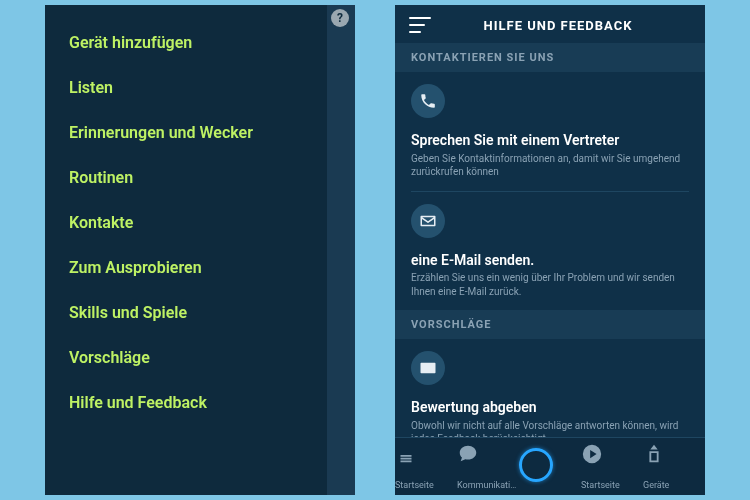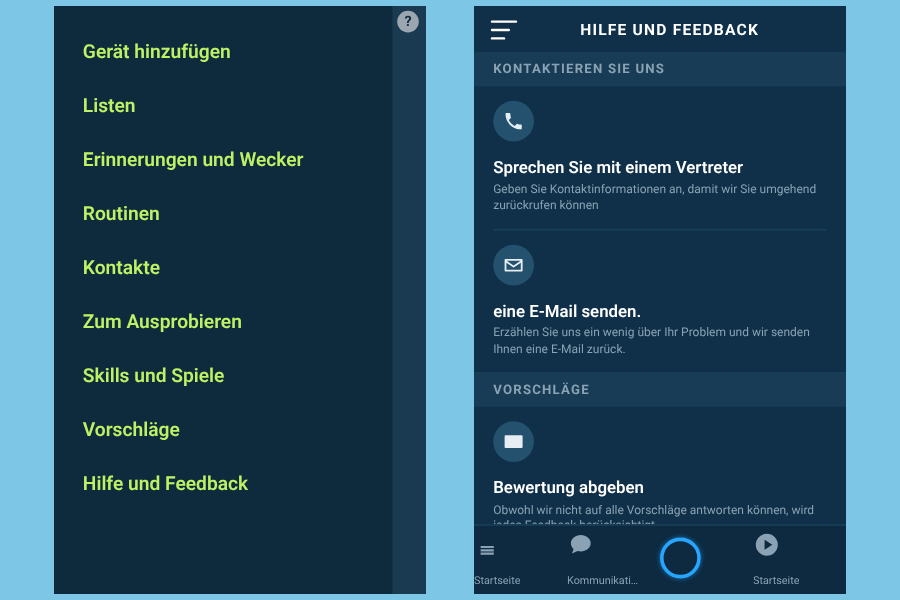--- a/index.html
+++ b/index.html
@@ -247,16 +247,22 @@
       </div>
       <div class="tab center">
         <div class="ring"></div>
       </div>
       <div class="tab">
         <svg viewBox="0 0 24 24">
             <path d="M12 2a10 10 0 100 20 10 10 0 000-20zm-2 14.5v-9l7 4.5-7 4.5z"></path>
           </svg>
         <span class="label">Startseite</span>
       </div>
+      <div class="tab">
+        <svg viewBox="0 0 24 24">
+            <path d="M12 2l4 5H8l4-5zm-5 7h10v12H7V9zm2 2v8h6v-8H9z"></path>
+          </svg>
+        <span class="label">Geräte</span>
+      </div>
     </div>
   </div>
 
 </div>
 
 </body></html>

